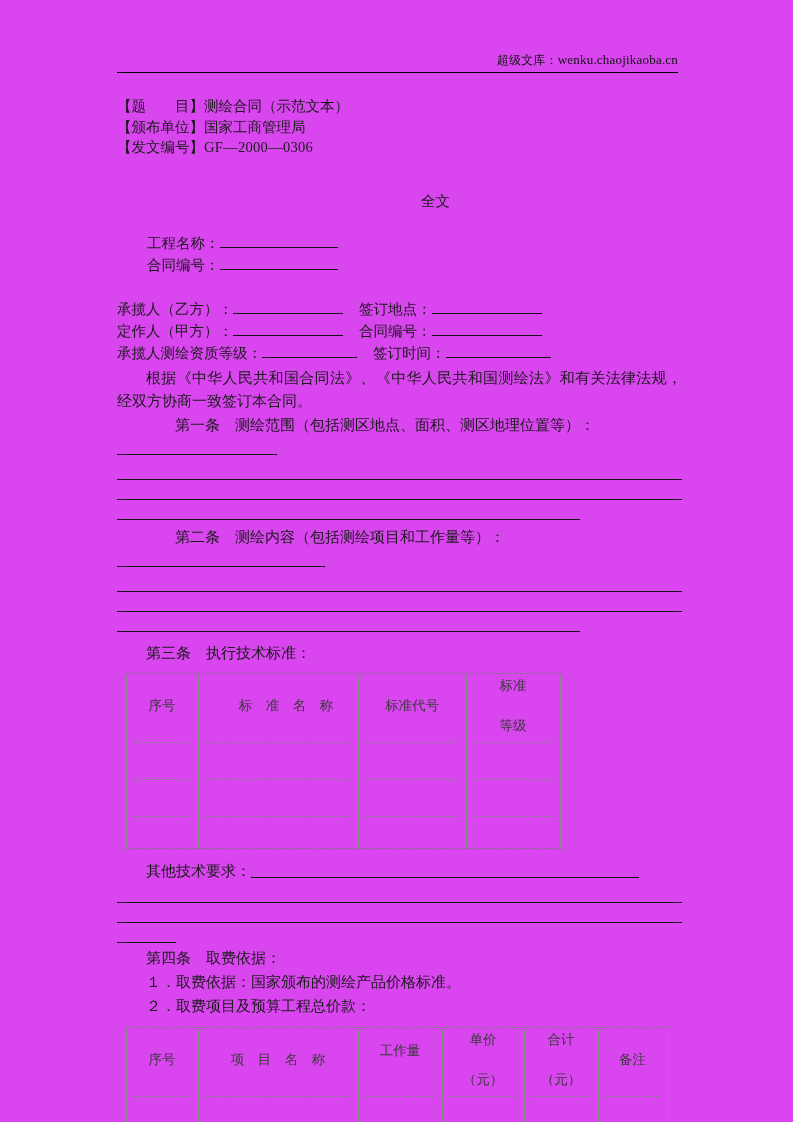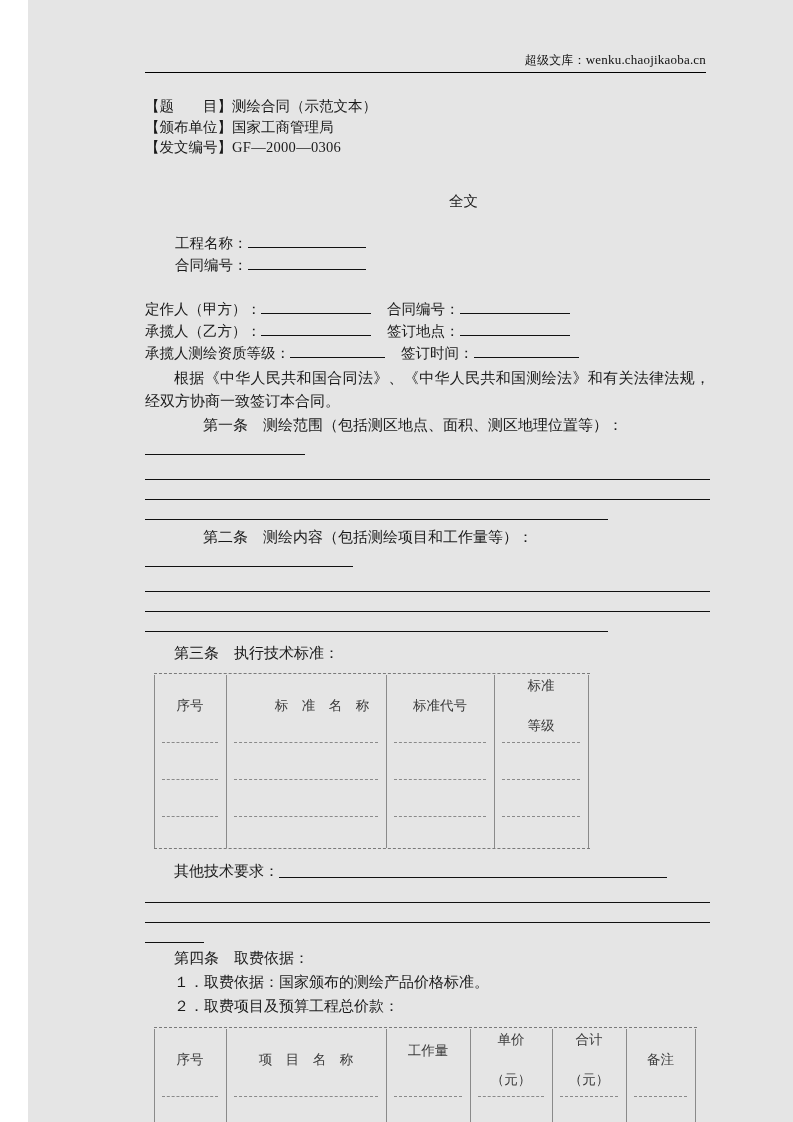--- a/index.html
+++ b/index.html
@@ -12,22 +12,21 @@
     height: 1122px;
     position: relative;
     font-family: "Liberation Serif", "DejaVu Serif", serif;
     color: #1a1a1a;
     overflow: hidden;
   }
 
   .page {
     position: absolute;
     inset: 0;
-    background: #e5e5e5;
-    margin-left: 28px;
+    background: #d946ef;
   }
 
   
   .doc-header {
     position: absolute;
     left: 117px;
     top: 52px;
     width: 561px;
     border-bottom: 1.3px solid #000;
     padding-bottom: 3px;
@@ -177,22 +176,22 @@
     </div>
 
     <div class="quanwen">全文</div>
 
     <div class="field-rows">
       <div class="field-row"><span>工程名称：</span><span class="ul ul-w118"></span></div>
       <div class="field-row"><span>合同编号：</span><span class="ul ul-w118"></span></div>
     </div>
 
     <div class="party-rows">
+      <div class="party-row"><span>承揽人（乙方）：</span><span class="ul ul-w110"></span><span class="gap-sm"></span><span>签订地点：</span><span class="ul ul-w110"></span></div>
       <div class="party-row"><span>定作人（甲方）：</span><span class="ul ul-w110"></span><span class="gap-sm"></span><span>合同编号：</span><span class="ul ul-w110"></span></div>
-      <div class="party-row"><span>承揽人（乙方）：</span><span class="ul ul-w110"></span><span class="gap-sm"></span><span>签订地点：</span><span class="ul ul-w110"></span></div>
       <div class="party-row"><span>承揽人测绘资质等级：</span><span class="ul ul-w95"></span><span class="gap-sm"></span><span>签订时间：</span><span class="ul ul-w105"></span></div>
     </div>
 
     <div class="para indent" style="margin-top:3px">根据《中华人民共和国合同法》、《中华人民共和国测绘法》和有关法律法规，经双方协商一致签订本合同。</div>
 
     <div class="para indent clause"><span class="ct">第一条　测绘范围（包括测区地点、面积、测区地理位置等）：</span><span class="inline-rule" style="width:160px"></span></div>
     <div class="rule-line"></div>
     <div class="rule-line"></div>
     <div class="rule-line partial"></div>
 
@@ -207,21 +206,21 @@
 
       <div class="t-hline"></div>
 
       <div class="t-head">
         <span class="t-cell-line" style="left:0px;"></span>
         <span class="t-cell-line" style="left:72px;"></span>
         <span class="t-cell-line" style="left:232px;"></span>
         <span class="t-cell-line" style="left:340px;"></span>
         <span class="t-cell-line" style="left:434px;"></span>
         <span class="t-label" style="left:0px; width:72px; top:22px;">序号</span>
-        <span class="t-label" style="left:88px; width:160px; top:22px;">标　准　名　称</span>
+        <span class="t-label" style="left:80px; width:160px; top:22px;">标　准　名　称</span>
         <span class="t-label" style="left:232px; width:108px; top:22px;">标准代号</span>
         <span class="t-label" style="left:340px; width:94px; top:2px;">标准</span>
         <span class="t-label" style="left:340px; width:94px; top:42px;">等级</span>
       </div>
 
       <div class="t-sep">
         <span class="t-cell-line" style="left:0px;"></span>
         <span class="t-cell-line" style="left:72px;"></span>
         <span class="t-cell-line" style="left:232px;"></span>
         <span class="t-cell-line" style="left:340px;"></span>

